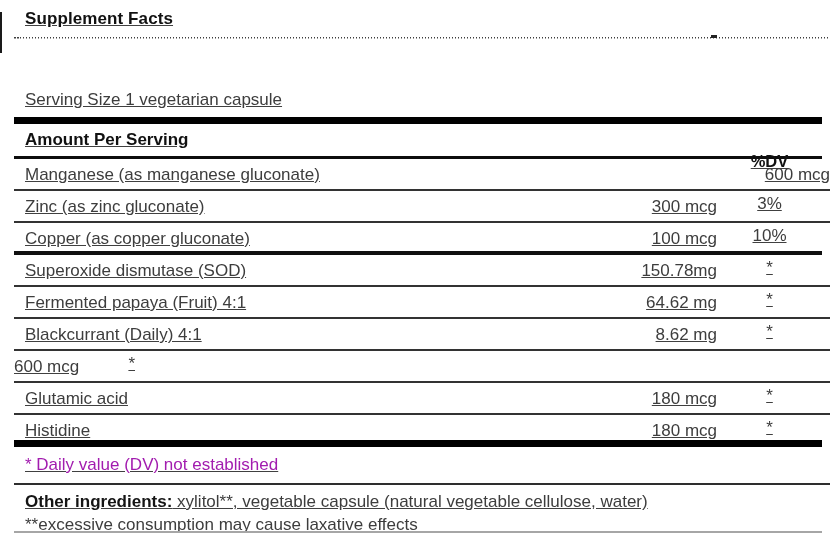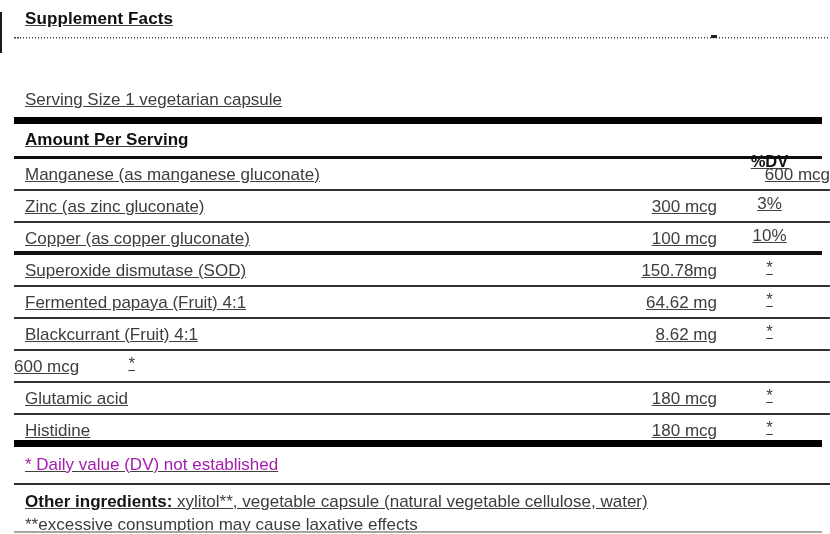--- a/index.html
+++ b/index.html
@@ -95,21 +95,21 @@
     <span class="name">Superoxide dismutase (SOD)</span>
     <span class="amount">150.78mg</span>
     <span class="dv">*</span>
   </div>
   <div class="row">
     <span class="name">Fermented papaya (Fruit) 4:1</span>
     <span class="amount">64.62 mg</span>
     <span class="dv">*</span>
   </div>
   <div class="row">
-    <span class="name">Blackcurrant (Fruit) 4:1</span>
+    <span class="name">Blackcurrant (Daily) 4:1</span>
     <span class="amount">8.62 mg</span>
     <span class="dv">*</span>
   </div>
   <div class="row">
     <span class="amount">600 mcg</span>
     <span class="dv">*</span>
   </div>
   <div class="row">
     <span class="name">Glutamic acid</span>
     <span class="amount">180 mcg</span>

